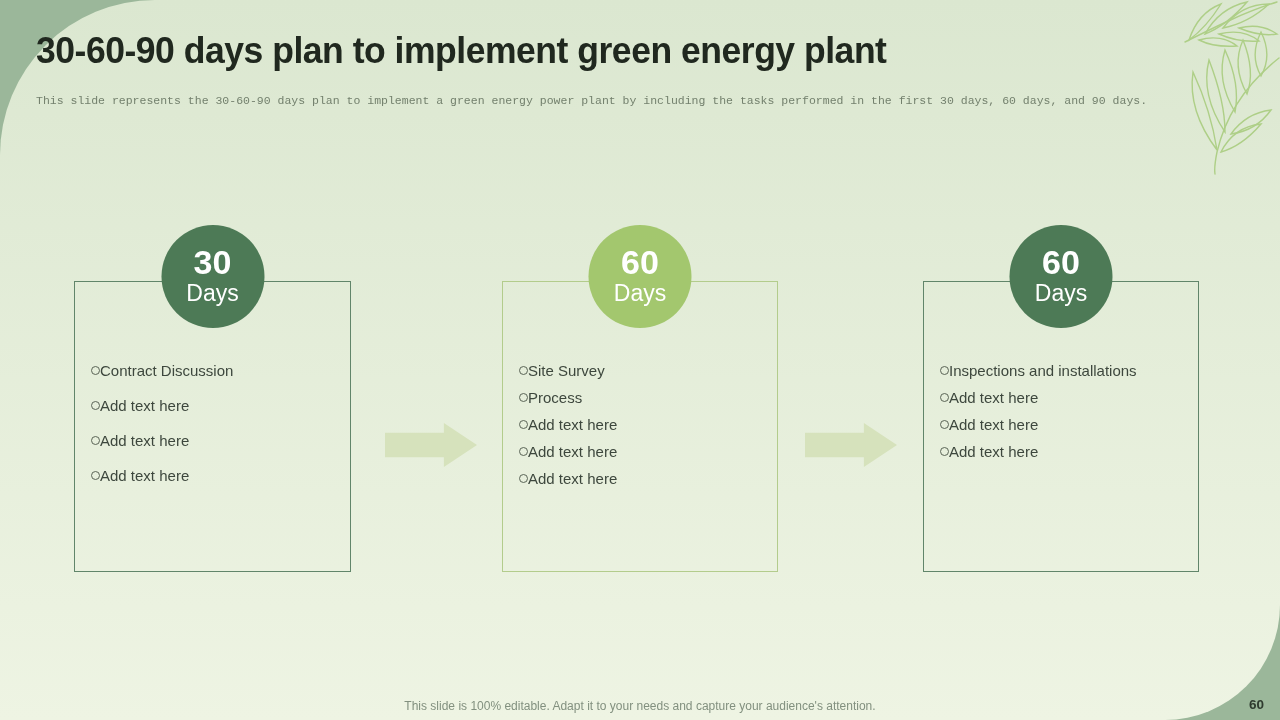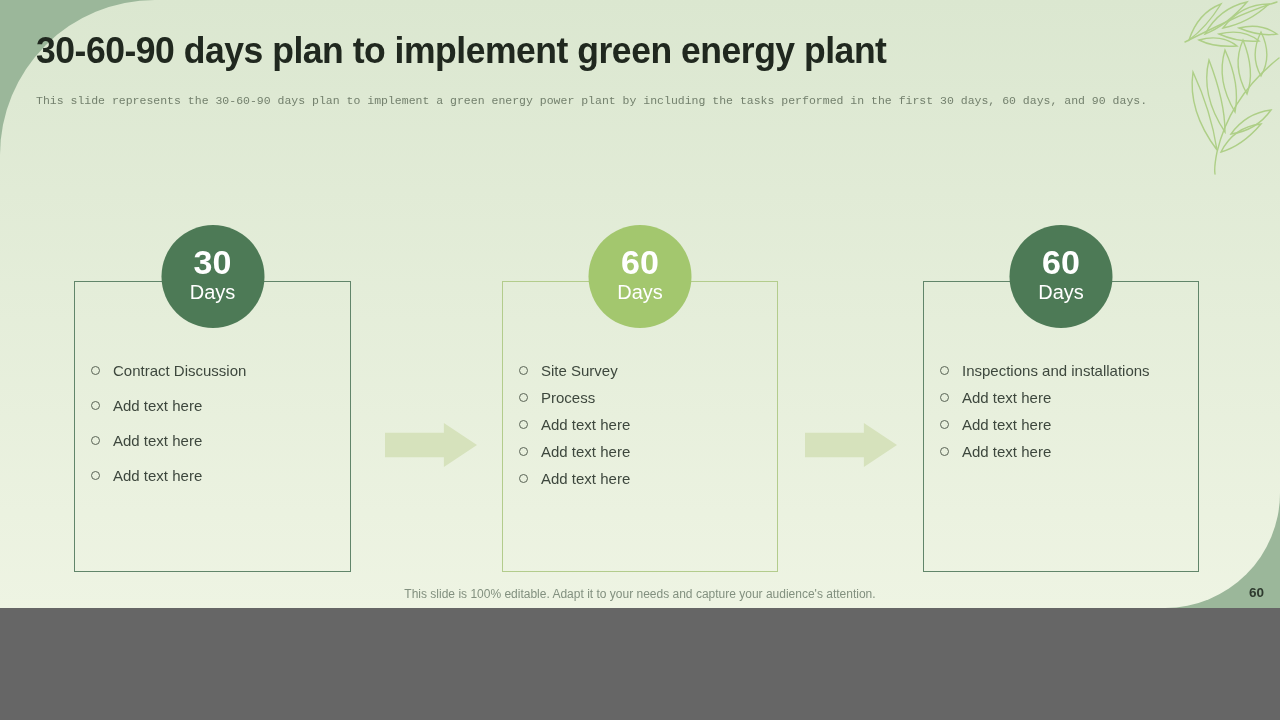--- a/index.html
+++ b/index.html
@@ -1,17 +1,17 @@
 <!DOCTYPE html>
 <html style="--corner-sage: #9bb79a; --background-light-top: #dbe7d0; --background-light-bottom: #eef4e3; --accent-dark: #4d7a56; --accent-light: #a3c76e; --arrow-fill: #d6e2bc; --title-text: #20281f; --body-text: #3d473d; --leaf-stroke: #aecf87;"><head>
 <meta charset="utf-8">
 <style>
   html,body{margin:0;padding:0;background:#666;}
   .slide{
-    position:relative;width:1280px;height:608px;overflow:hidden;
+    position:relative;width:1280px;height:720px;overflow:hidden;
     background:var(--corner-sage,#9bb79a);
     font-family:"Liberation Sans",sans-serif;
   }
   .bg-panel{
     position:absolute;inset:0;
     background:linear-gradient(180deg,var(--background-light-top,#dbe7d0) 0%,var(--background-light-bottom,#eef4e3) 100%);
     border-radius:155px 0 115px 0;
   }
   .leaf-svg{position:absolute;top:0;right:0;}
   .title{
@@ -31,29 +31,29 @@
   .frame{position:absolute;inset:0;border:1px solid #61856a;background:transparent;}
   .col-2 .frame{border-color:#b3cc8c;}
   .badge{
     position:absolute;left:50%;top:-56px;transform:translateX(-50%);
     width:103px;height:103px;border-radius:50%;
     color:#fff;text-align:center;
     background:var(--accent-dark,#4d7a56);
   }
   .col-2 .badge{background:var(--accent-light,#a3c76e);}
   .badge .num{font-size:34px;font-weight:700;line-height:1;margin-top:20px;}
-  .badge .unit{font-size:20px;margin-top:3px;line-height:1;}
+  .badge .unit{font-size:23px;margin-top:3px;line-height:1;}
   .items{
     list-style:none;margin:0;padding:0;
     position:absolute;left:17px;right:6px;top:81px;
     display:flex;flex-direction:column;
   }
   .col-1 .items{gap:18px;}
   .col-2 .items,.col-3 .items{gap:10px;}
-  .items li{display:flex;align-items:center;gap:13px;font-size:15px;color:var(--body-text,#3d473d);line-height:17px;}
+  .items li{display:flex;align-items:center;font-size:15px;color:var(--body-text,#3d473d);line-height:17px;}
   .o-bullet{width:7px;height:7px;border:1.3px solid #5a6456;border-radius:50%;flex:none;}
   .arrow{
     position:absolute;top:423px;width:92px;height:44px;
     background:var(--arrow-fill,#d6e2bc);
     clip-path:polygon(0 22%,64% 22%,64% 0,100% 50%,64% 100%,64% 78%,0 78%);
   }
   .arrow-1{left:385px;}
   .arrow-2{left:805px;}
   .footer{
     position:absolute;left:0;right:0;bottom:7px;text-align:center;

